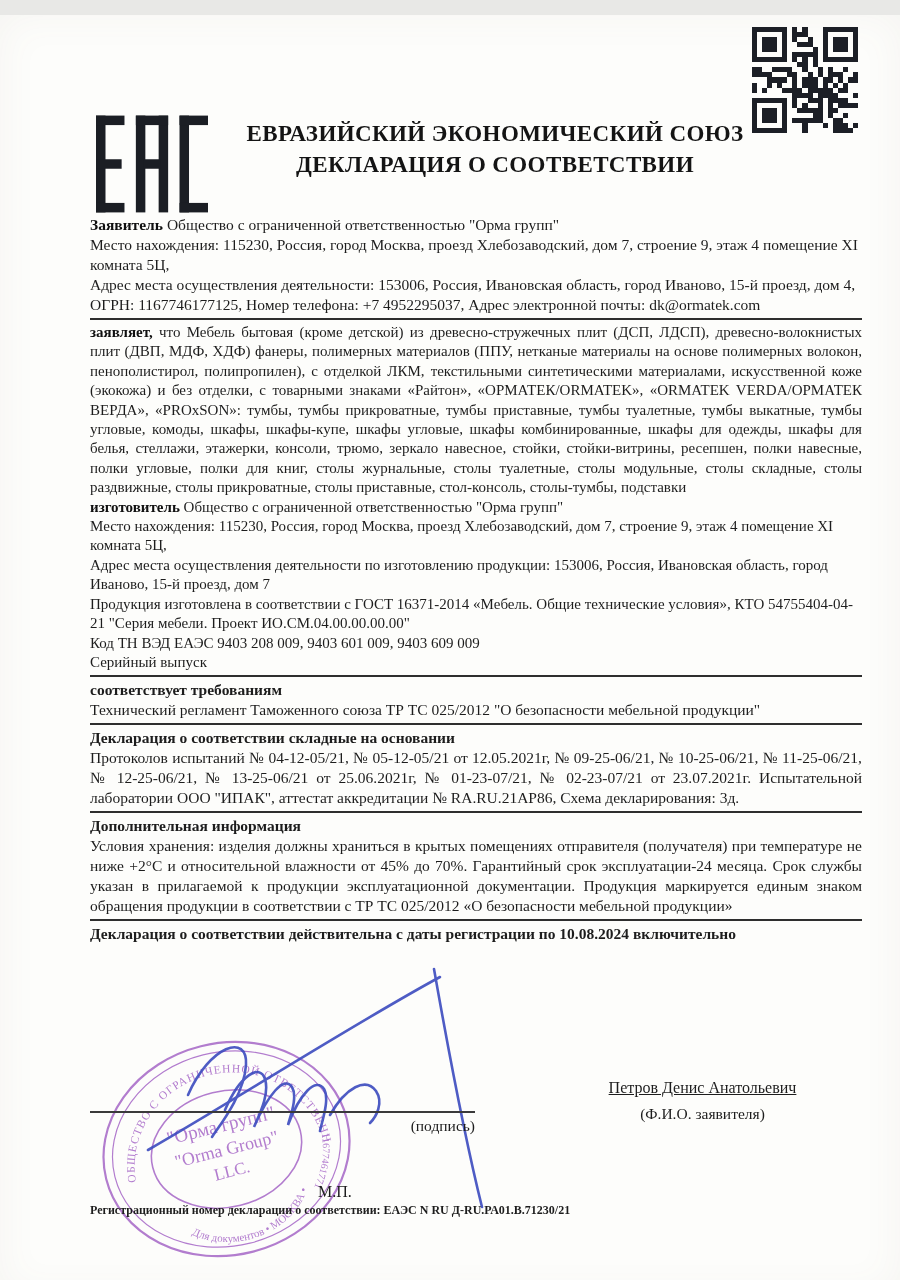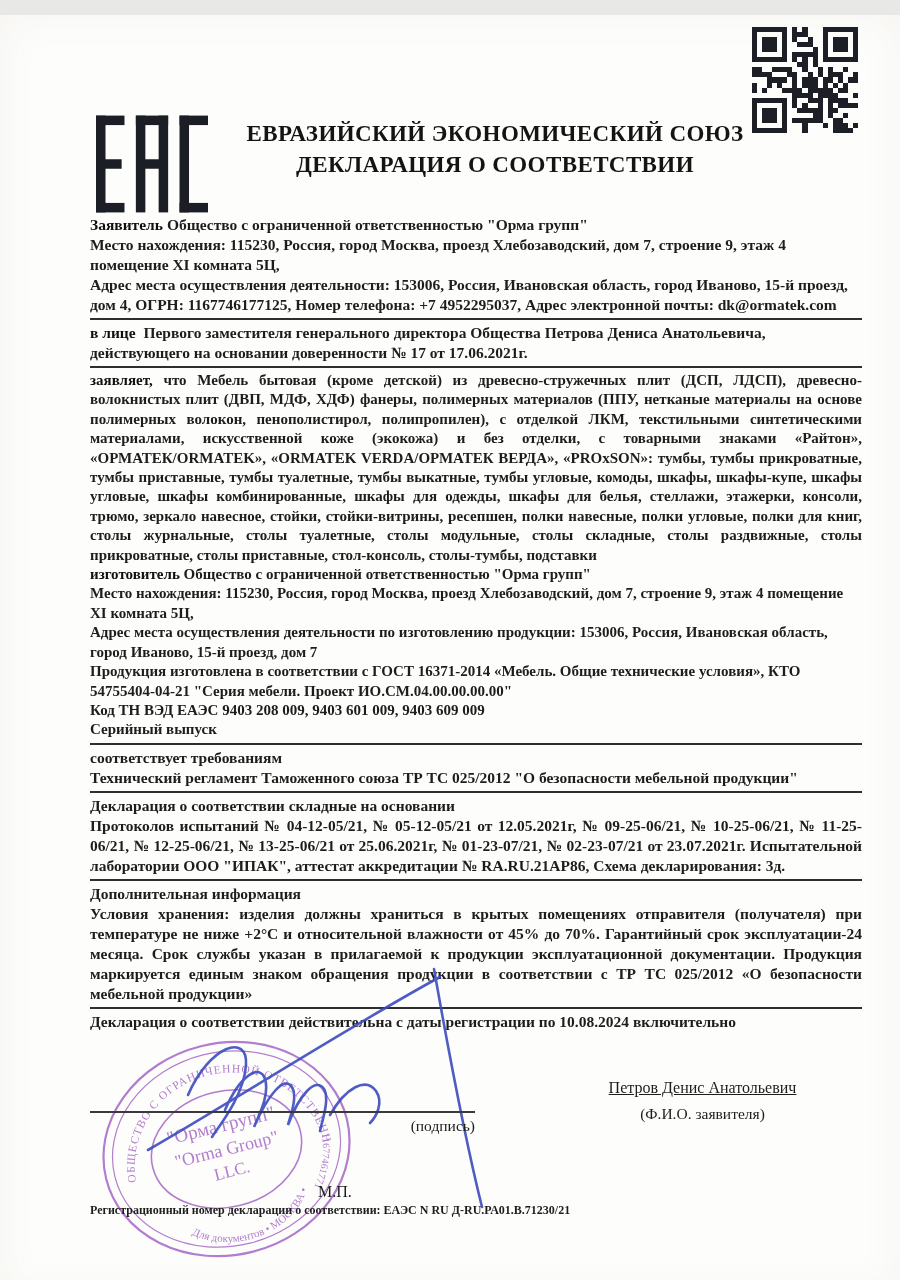--- a/index.html
+++ b/index.html
@@ -14,21 +14,21 @@
   .doc-title{
     position:absolute;left:210px;top:103px;width:570px;
     text-align:center;font-weight:bold;font-size:23px;line-height:31px;
     letter-spacing:.4px;color:#141414;
   }
   .qr{position:absolute;left:752px;top:12px;width:106px;height:106px;}
   
   .col{position:absolute;left:90px;top:194px;width:772px;font-size:15.5px;line-height:20px;}
   .sec{border-top:2px solid #2e2e2e;padding-top:3px;margin-top:3px;}
   .sec.first{border-top:none;margin-top:0;padding-top:6px;}
-  p{margin:0;font-weight:bold;}
+  p{margin:0;}
   .jus{text-align:justify;}
   b{color:#101010;}
   .declares-block{font-size:15px;line-height:19.4px;}
   .boldline{font-weight:bold;}
   
   .sig-line{position:absolute;left:90px;top:1096px;width:385px;border-top:2px solid #3a3a3a;}
   .sig-caption{position:absolute;left:90px;top:1102px;width:385px;text-align:right;font-size:15.5px;}
   .fio-name{position:absolute;left:535px;top:1064px;width:335px;text-align:center;font-size:16px;text-decoration:underline;}
   .fio-caption{position:absolute;left:535px;top:1090px;width:335px;text-align:center;font-size:15.5px;}
   .mp{position:absolute;left:318px;top:1168px;font-size:16px;}
@@ -307,23 +307,20 @@
   </div>
 
   <div class="col">
 
     <div class="sec first">
       <p><b>Заявитель</b> <span>Общество с ограниченной ответственностью "Орма групп"</span></p>
       <p>Место нахождения: 115230, Россия, город Москва, проезд Хлебозаводский, дом 7, строение 9, этаж 4 помещение XI комната 5Ц,</p>
       <p>Адрес места осуществления деятельности: 153006, Россия, Ивановская область, город Иваново, 15-й проезд, дом 4, ОГРН: 1167746177125, Номер телефона: +7 4952295037, Адрес электронной почты: dk@ormatek.com</p>
     </div>
 
-    <div class="sec">
-      <p><b>в лице</b>&nbsp; <span>Первого заместителя генерального директора Общества Петрова Дениса Анатольевича, действующего на основании доверенности № 17 от 17.06.2021г.</span></p>
-    </div>
 
     <div class="sec declares-block">
       <p class="jus"><b>заявляет,</b> <span>что Мебель бытовая (кроме детской) из древесно-стружечных плит (ДСП, ЛДСП), древесно-волокнистых плит (ДВП, МДФ, ХДФ) фанеры, полимерных материалов (ППУ, нетканые материалы на основе полимерных волокон, пенополистирол, полипропилен), с отделкой ЛКМ, текстильными синтетическими материалами, искусственной коже (экокожа) и без отделки, с товарными знаками «Райтон», «ОРМАТЕК/ORMATEK», «ORMATEK VERDA/ОРМАТЕК ВЕРДА», «PROxSON»: тумбы, тумбы прикроватные, тумбы приставные, тумбы туалетные, тумбы выкатные, тумбы угловые, комоды, шкафы, шкафы-купе, шкафы угловые, шкафы комбинированные, шкафы для одежды, шкафы для белья, стеллажи, этажерки, консоли, трюмо, зеркало навесное, стойки, стойки-витрины, ресепшен, полки навесные, полки угловые, полки для книг, столы журнальные, столы туалетные, столы модульные, столы складные, столы раздвижные, столы прикроватные, столы приставные, стол-консоль, столы-тумбы, подставки</span></p>
       <p><b>изготовитель</b> <span>Общество с ограниченной ответственностью "Орма групп"</span></p>
       <p>Место нахождения: 115230, Россия, город Москва, проезд Хлебозаводский, дом 7, строение 9, этаж 4 помещение XI комната 5Ц,</p>
       <p>Адрес места осуществления деятельности по изготовлению продукции: 153006, Россия, Ивановская область, город  Иваново, 15-й проезд, дом 7</p>
       <p>Продукция изготовлена в соответствии с ГОСТ 16371-2014 «Мебель. Общие технические условия», КТО 54755404-04-21 "Серия мебели. Проект  ИО.СМ.04.00.00.00.00"</p>
       <p>Код ТН ВЭД ЕАЭС  9403 208 009, 9403 601 009, 9403 609 009</p>
       <p>Серийный выпуск</p>
     </div>

